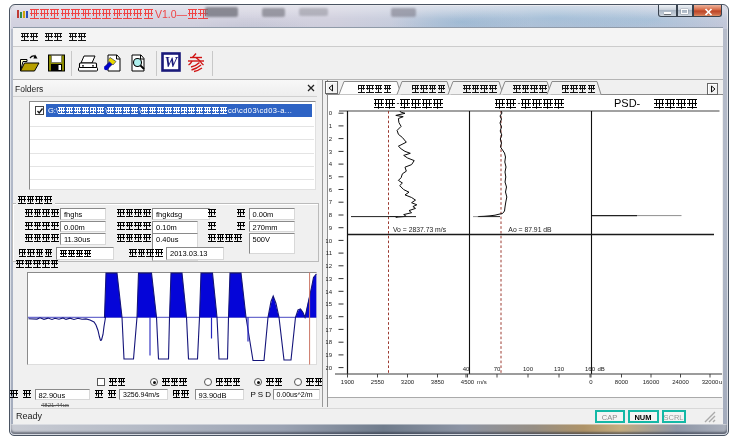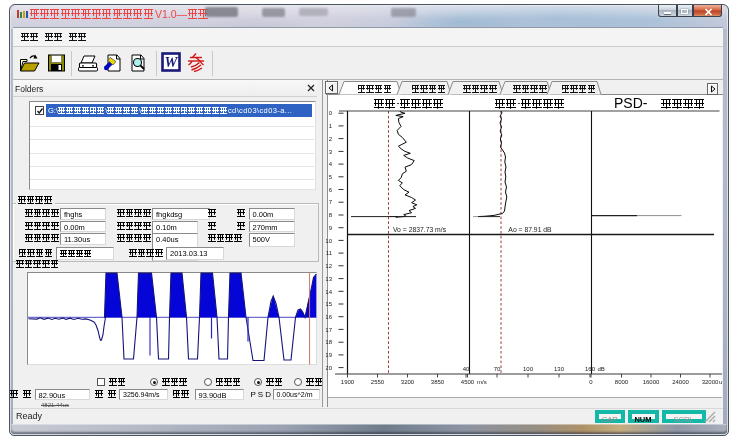--- a/index.html
+++ b/index.html
@@ -29,21 +29,21 @@
  linear-gradient(to bottom,rgba(255,255,255,.45),rgba(255,255,255,.10) 55%,rgba(255,255,255,0)),
  radial-gradient(70px 16px at 450px 16px,rgba(110,160,198,.42),rgba(110,160,198,0)),
  radial-gradient(110px 20px at 545px 11px,rgba(118,170,206,.45),rgba(118,170,206,0)),
  radial-gradient(85px 16px at 640px 14px,rgba(128,178,212,.4),rgba(128,178,212,0)),
  radial-gradient(60px 12px at 240px 22px,rgba(150,160,185,.18),rgba(150,160,185,0)),
  linear-gradient(to right,#d0cfde 0,#cdccdb 45%,#bcc7da 60%,#b9c4d8 80%,#c2c6d8 100%);}
 .client{position:absolute;left:13px;top:27px;width:709.5px;height:397px;background:#f0f0f0;border-top:1px solid #8f9aa8}
 .vline{position:absolute;width:1px;background:#a0a0a0}
 .field{position:absolute;background:#fff;border:1px solid #8a8a8a;border-right-color:#d8d8d8;border-bottom-color:#d8d8d8;font-size:7.5px;color:#000;padding:1px 0 0 3px;overflow:hidden;white-space:nowrap}
 .lab{position:absolute;font-size:8px;color:#000}
-.cap{position:absolute;border:4px solid #14b8a6;background:#f4f4f4;color:#888;font-size:7.5px;text-align:center;padding-top:1.5px}
+.cap{position:absolute;border:2px solid #14b8a6;background:#f4f4f4;color:#888;font-size:7.5px;text-align:center;padding-top:1.5px}
 </style></head>
 <body>
 <div class="win">
  <div class="tbar"></div>
  <div class="botband"></div>
 </div>
 
 <div class="abs" style="left:16.5px;top:10px;width:2px;height:8px;background:#c03a34"></div>
 <div class="abs" style="left:19.5px;top:12px;width:2px;height:6px;background:#2d8a4a"></div>
 <div class="abs" style="left:22.5px;top:11px;width:2px;height:7px;background:#cfa20a"></div>
@@ -209,21 +209,21 @@
 <div class="lab" style="left:117px;top:221.5px"><i class="cj c8"></i><i class="cj c8"></i><i class="cj c8"></i><i class="cj c8"></i></div>
 <div class="field" style="left:152px;top:220.5px;width:46px;height:18px">0.10m</div>
 <div class="lab" style="left:208px;top:221.5px"><i class="cj c8"></i></div>
 <div class="lab" style="left:237px;top:221.5px"><i class="cj c8"></i></div>
 <div class="field" style="left:248.5px;top:220.5px;width:46.0px;height:11.5px">270mm</div>
 <div class="lab" style="left:25px;top:234px;color:#000"><i class="cj c8"></i><i class="cj c8"></i><i class="cj c8"></i><i class="cj c8"></i></div>
 <div class="field" style="left:60px;top:233px;width:45.5px;height:11.5px">11.30us</div>
 <div class="lab" style="left:117px;top:234px"><i class="cj c8"></i><i class="cj c8"></i><i class="cj c8"></i><i class="cj c8"></i></div>
 <div class="field" style="left:152px;top:233px;width:46px;height:28px">0.40us</div>
 <div class="lab" style="left:208px;top:234px"><i class="cj c8"></i><i class="cj c8"></i><i class="cj c8"></i><i class="cj c8"></i></div>
-<div class="field" style="left:248.5px;top:233px;width:46.0px;height:14px">500V</div>
+<div class="field" style="left:248.5px;top:233px;width:46.0px;height:21px">500V</div>
 <div class="lab" style="left:18.5px;top:249px"><i class="cj c8"></i><i class="cj c8"></i><i class="cj c8"></i><i class="cj c8"></i></div>
 <div class="field" style="left:56px;top:247px;width:58px;height:12.5px;color:#000;padding-top:2px"><i class="cj c7"></i><i class="cj c7"></i><i class="cj c7"></i><i class="cj c7"></i></div>
 <div class="lab" style="left:129px;top:249px"><i class="cj c8"></i><i class="cj c8"></i><i class="cj c8"></i><i class="cj c8"></i></div>
 <div class="field" style="left:166px;top:247px;width:58px;height:12.5px">2013.03.13</div>
 
 <div class="abs" style="left:16px;top:259.5px;color:#000"><i class="cj c8"></i><i class="cj c8"></i><i class="cj c8"></i><i class="cj c8"></i><i class="cj c8"></i></div>
 <div class="abs" style="left:27px;top:271.5px;width:290px;height:93px;background:#fff;border:1px solid #8a8a8a;border-right-color:#ddd;border-bottom-color:#ddd"></div>
 <svg class="abs" style="left:27px;top:271.5px" width="290" height="93" viewBox="27 271.5 290 93">
 <line x1="28" y1="316.8" x2="316.3" y2="316.8" stroke="#3434bb" stroke-width="0.9"></line>
 <path d="M104.5,316.8 L106.0,272.6 L117.0,272.6 L122.0,316.8 Z M137.0,316.8 L138.5,272.6 L151.5,272.6 L156.5,316.8 Z M169.5,316.8 L171.0,272.6 L182.0,272.6 L186.5,316.8 Z M199.5,316.8 L201.0,272.6 L212.5,272.6 L217.0,316.8 Z M228.5,316.8 L230.0,272.6 L241.0,272.6 L246.0,316.8 Z M268,316.8 C270,308 271.5,300 273.2,295.5 C275,300 277,309 279,316.8 Z M295.5,316.8 C297.5,312 299,308.5 300.5,308.5 C302,309.5 303.5,313 305,316.8 Z M305,316.8 C307,306 309.5,295 311.5,287 L313.5,277 L316.3,273.5 L316.3,316.8 Z" fill="#0505d8" stroke="none"></path>
@@ -387,27 +387,27 @@
 <div class="abs mix" style="left:495px;top:99px;color:#000">
     <i class="cj c10"></i>
     <i class="cj c10"></i>
     <span style="font-size:9px;line-height:8px;margin:0 .5px">-</span>
     <i class="cj c10"></i>
     <i class="cj c10"></i>
     <i class="cj c10"></i>
     <i class="cj c10"></i>
   </div>
 <div class="abs mix" style="left:614px;top:99px;color:#000">
-    <span style="font-size:14px;line-height:9px;margin-right:14px">PSD-</span>
+    <span style="font-size:11px;line-height:9px;margin-right:14px">PSD-</span>
     <i class="cj c10"></i>
     <i class="cj c10"></i>
     <i class="cj c10"></i>
     <i class="cj c10"></i>
   </div>
 
 <div class="abs" style="left:13px;top:407.5px;width:709.5px;height:16.5px;background:#f0f0f0;border-top:1px solid #d8d8d8"></div>
 <div class="abs" style="left:16px;top:411px;font-size:9px;color:#222">Ready</div>
 <div class="cap" style="left:594.5px;top:409.5px;width:30px;height:13px;color:#8a8a8a">CAP</div>
 <div class="cap" style="left:627.5px;top:409.5px;width:31px;height:13px;color:#000;font-weight:bold">NUM</div>
-<div class="cap" style="left:661.5px;top:409.5px;width:44px;height:13px;color:#999">SCRL</div>
+<div class="cap" style="left:661.5px;top:409.5px;width:24px;height:13px;color:#999">SCRL</div>
 <svg class="abs" style="left:702px;top:410px" width="14" height="13" viewBox="0 0 14 13">
     <path d="M13,2 L3,12 M13,6 L7,12 M13,10 L11,12" stroke="#aaa" stroke-width="1.4" fill="none"></path>
   </svg>
 
 </body></html>

